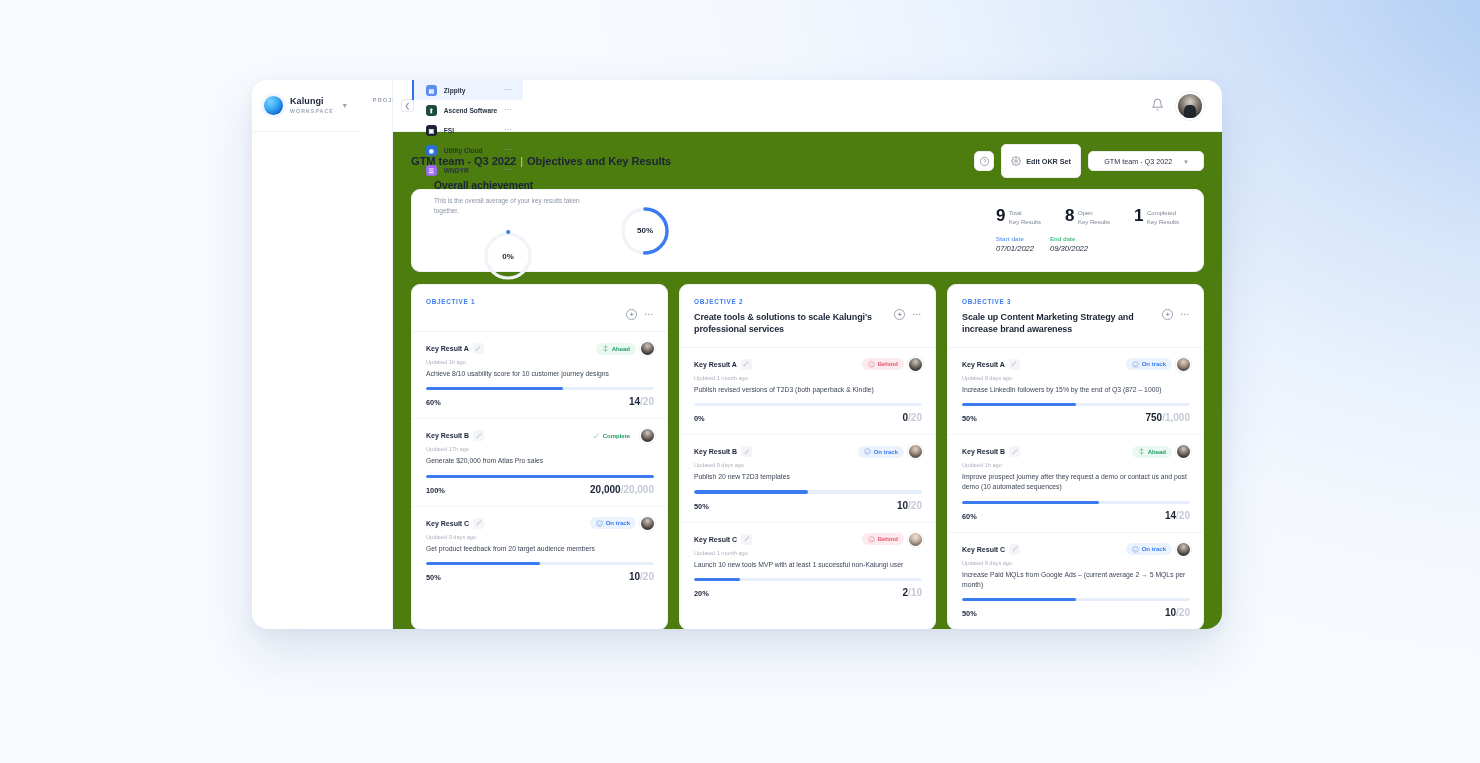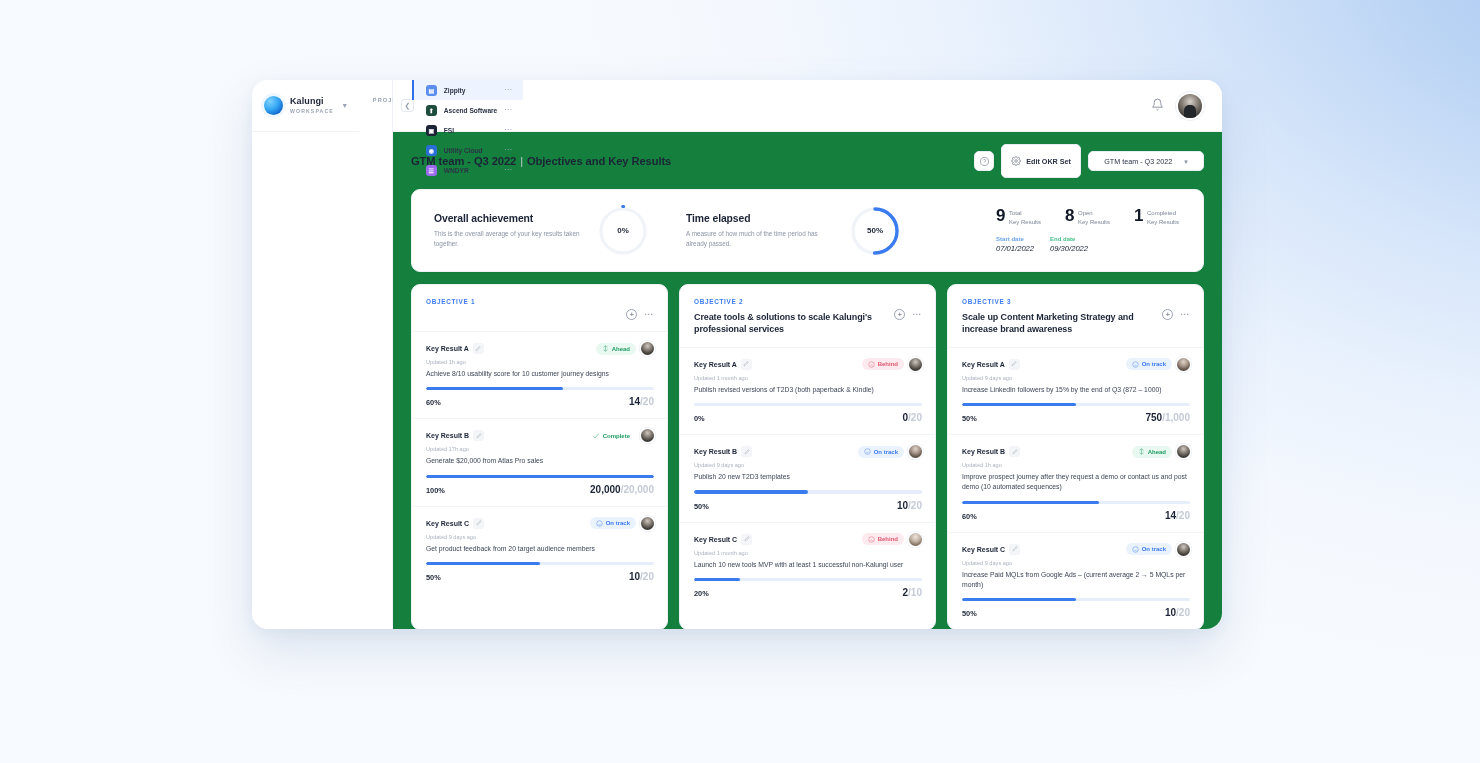--- a/index.html
+++ b/index.html
@@ -114,21 +114,21 @@
     background: radial-gradient(circle at 50% 32%, #d8d2cc 0%, #8a8279 38%, #4a4641 70%, #2b2926 100%);
     box-shadow: 0 0 0 2px #fff, 0 0 0 3px #edf0f5;
     position: relative; overflow: hidden;
   }
   .avatar-lg::after {
     content: ""; position: absolute; left: 26%; top: 48%; width: 48%; height: 60%;
     border-radius: 40% 40% 0 0; background: #23262b;
   }
 
   .content {
-    flex: 1; background: #15803d; padding: 12px 18px 0 18px; overflow: hidden;
+    flex: 1; background: #4d7c0f; padding: 12px 18px 0 18px; overflow: hidden;
   }
   .page-head { display: flex; align-items: center; margin-bottom: 11px; }
   .page-title { font-size: 11.2px; font-weight: 600; color: #1b2437; letter-spacing: -.1px; }
   .page-title .bar { color: #c3cad6; font-weight: 400; padding: 0 1px; }
   .head-actions { margin-left: auto; display: flex; align-items: center; gap: 7px; }
   .icon-btn {
     width: 20px; height: 20px; border-radius: 5px; border: 1px solid #e8ecf3;
     background: #fff; display: flex; align-items: center; justify-content: center;
     cursor: pointer;
   }
@@ -146,21 +146,21 @@
   }
   .select .chev { color: #8a93a5; font-size: 7px; line-height: 1; }
 
   
   .summary {
     background: #fff; border-radius: 9px; border: 1px solid #eef1f6;
     box-shadow: 0 1px 2px rgba(30,50,90,.04);
     height: 83px; display: flex; align-items: center; padding: 0 18px 0 22px;
     margin-bottom: 12px;
   }
-  .sum-block { display: flex; align-items: center; gap: 16px; }
+  .sum-block { display: flex; align-items: center; gap: 16px; flex-direction: column; }
   .sum-txt { width: 148px; }
   .sum-h { font-size: 10.4px; font-weight: 700; color: #1b2437; margin-bottom: 5px; letter-spacing: -.1px; }
   .sum-p { font-size: 6.4px; color: #8b94a6; line-height: 1.55; }
   .gauge { position: relative; width: 50px; height: 50px; flex: none; }
   .gauge svg { transform: rotate(-90deg); display: block; }
   .gauge .val {
     position: absolute; inset: 0; display: flex; align-items: center; justify-content: center;
     font-size: 8px; font-weight: 700; color: #1b2437;
   }
   .gauge .dot {
@@ -390,24 +390,20 @@
               <circle id="gauge-achievement" cx="25" cy="25" r="22" fill="none" stroke="#3b7bf0" stroke-width="3.2" stroke-linecap="round" stroke-dasharray="138.23007675795088" stroke-dashoffset="138.23007675795088"></circle>
             </svg>
             <div class="dot"></div>
             <div class="val">0%</div>
           </div>
         </div>
 
         <div class="sum-spacer"></div>
 
         <div class="sum-block">
-          <div class="sum-txt">
-            <div class="sum-h">Time elapsed</div>
-            <div class="sum-p">A measure of how much of the time period has already passed.</div>
-          </div>
           <div class="gauge">
             <svg width="50" height="50" viewBox="0 0 50 50">
               <circle cx="25" cy="25" r="22" fill="none" stroke="#f0f3f8" stroke-width="3.4"></circle>
               <circle id="gauge-time" cx="25" cy="25" r="22" fill="none" stroke="#3b7bf0" stroke-width="3.4" stroke-linecap="round" stroke-dasharray="138.23007675795088" stroke-dashoffset="69.11503837897544"></circle>
             </svg>
             <div class="val">50%</div>
           </div>
         </div>
 
         <div class="stats-wrap">

